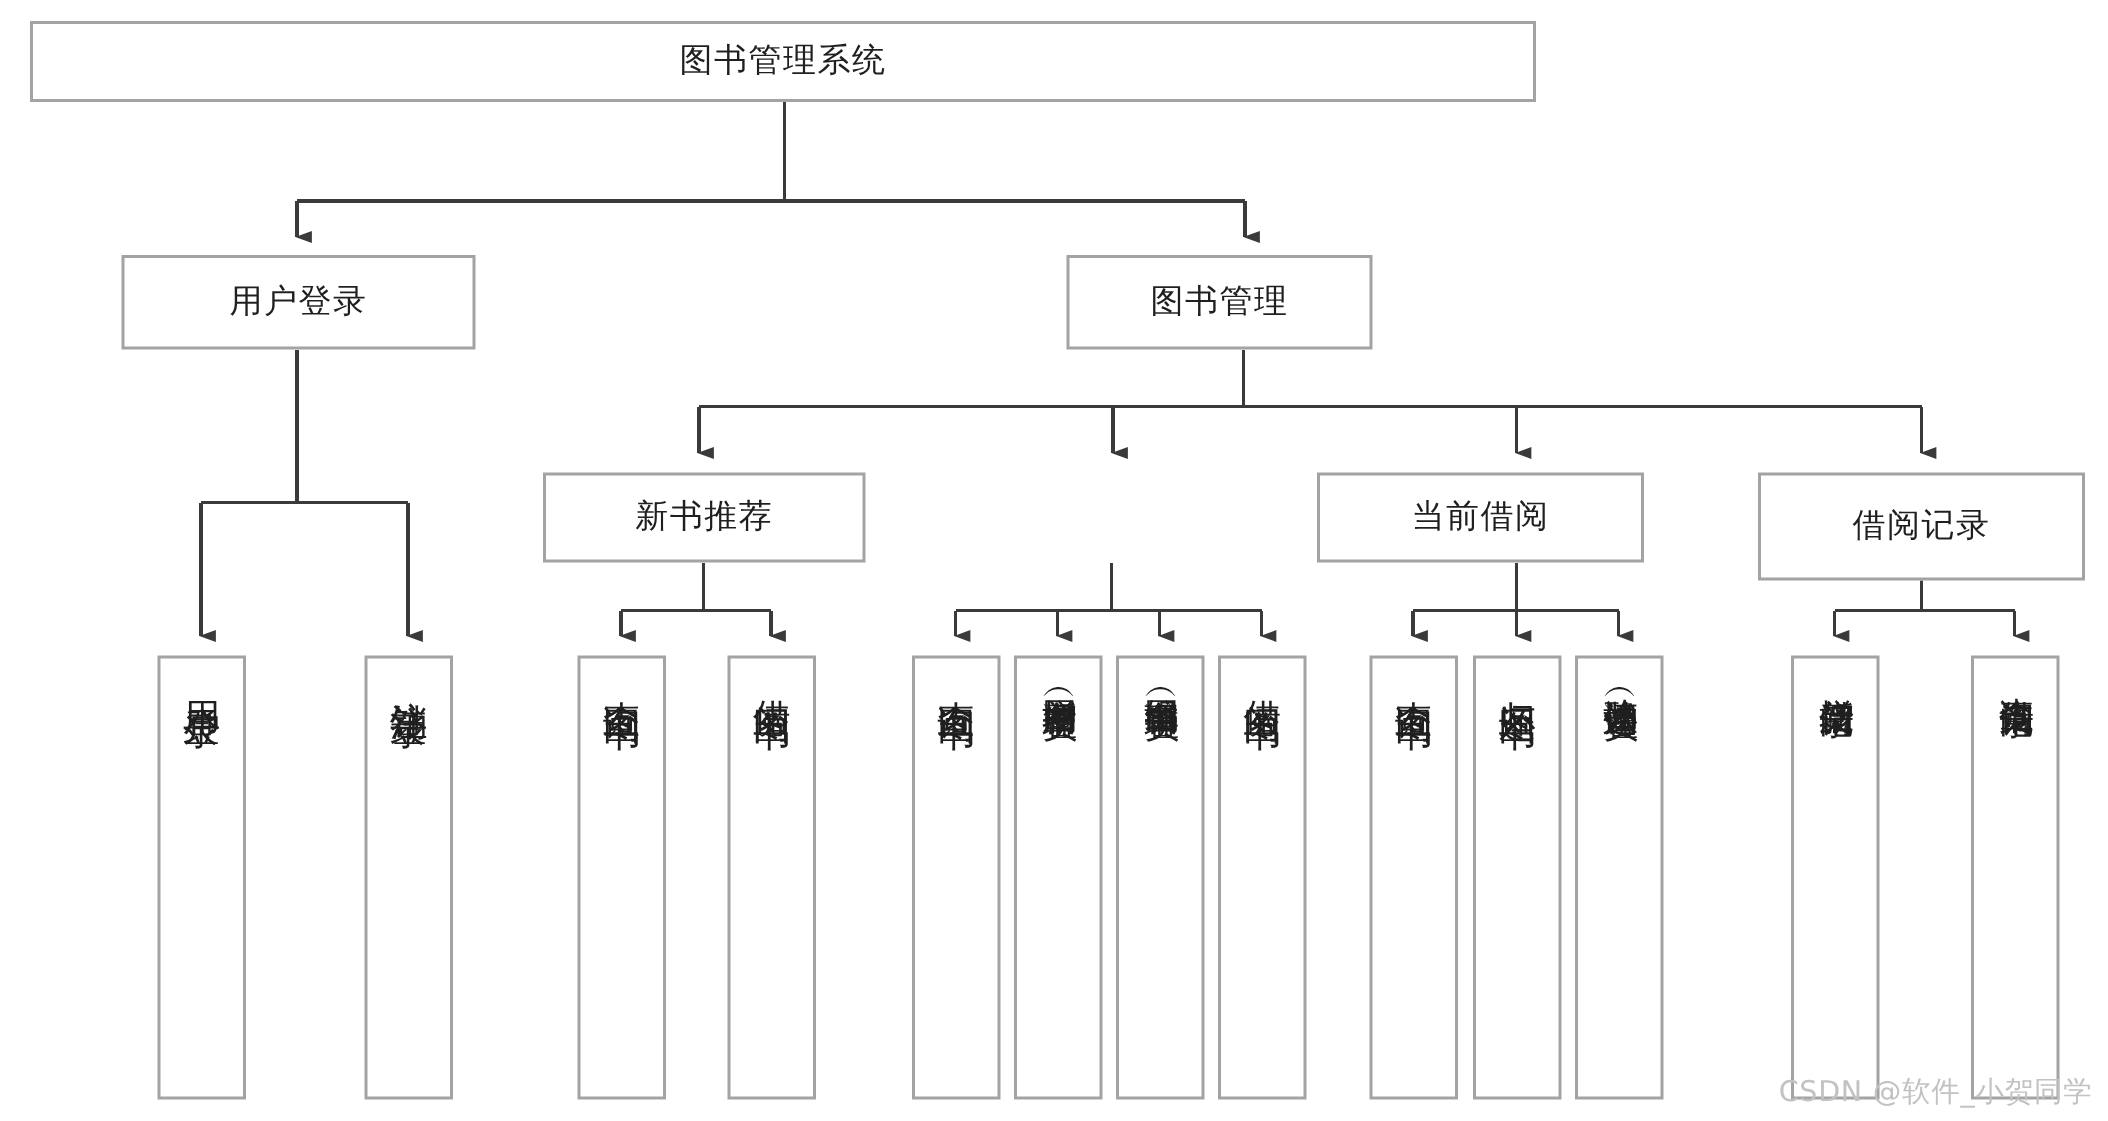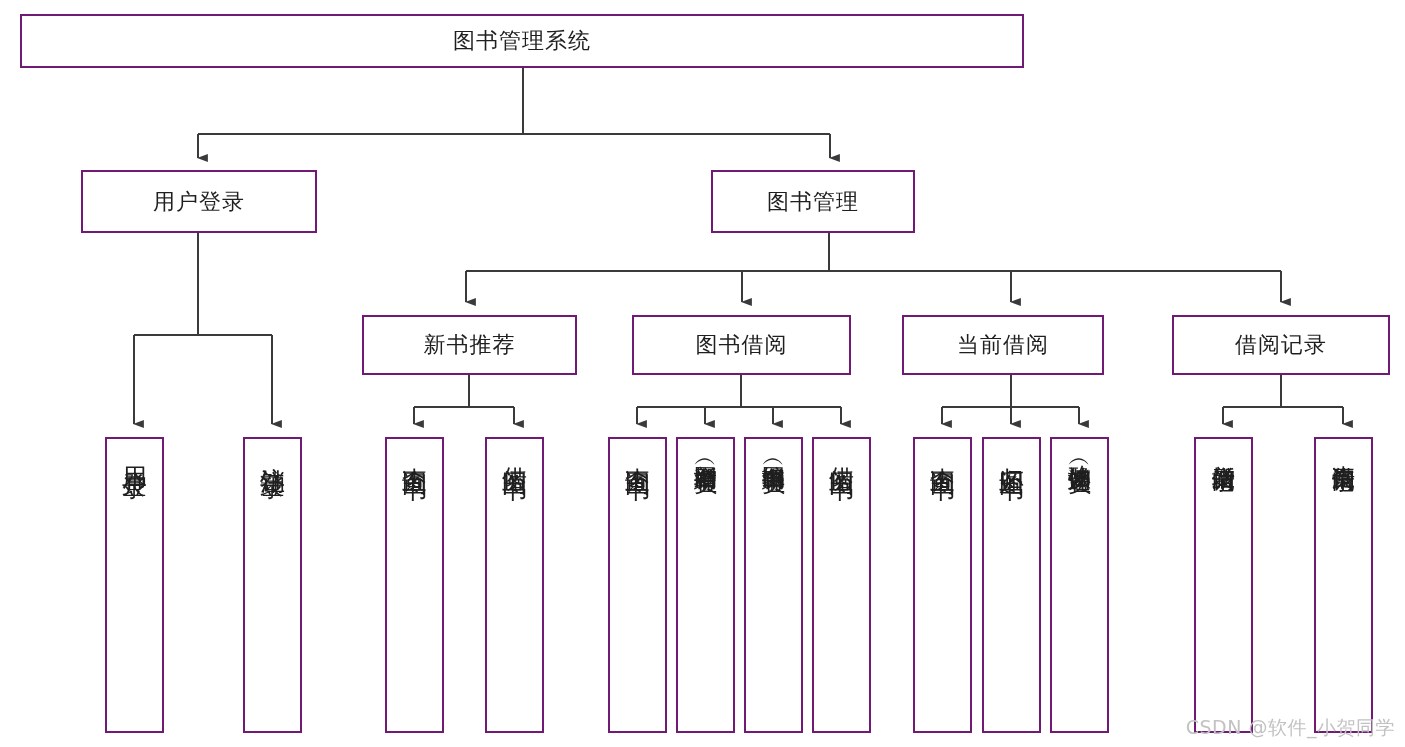--- a/index.html
+++ b/index.html
@@ -24,21 +24,21 @@
     left: 0;
     top: 0;
     width: 1405px;
     height: 747px;
     pointer-events: none;
   }
   .node {
     position: absolute;
     box-sizing: border-box;
     background: #ffffff;
-    border: 2px solid #701a75;
+    border: 2px solid #a3a3a3;
     display: flex;
     align-items: center;
     justify-content: center;
     z-index: 2;
   }
   .node .lbl {
     color: #1f1f1f;
     line-height: 1.18;
     text-align: center;
     white-space: pre-line;
@@ -139,27 +139,24 @@
   <div class="node h" style="left:81px; top:170px; width:236px; height:63px;">
     <span class="lbl">用户登录</span>
   </div>
   <div class="node h" style="left:711px; top:170px; width:204px; height:63px;">
     <span class="lbl">图书管理</span>
   </div>
 
   <div class="node h" style="left:362px; top:315px; width:215px; height:60px;align-items:center;">
     <span class="lbl">新书推荐</span>
   </div>
-  <div class="node h" style="left:632px; top:315px; width:219px; height:60px;">
-    <span class="lbl">图书借阅</span>
-  </div>
-  <div class="node h" style="left:902px; top:315px; width:202px; height:60px;">
+  <div class="node h" style="left:878px; top:315px; width:218px; height:60px;">
     <span class="lbl">当前借阅</span>
   </div>
-  <div class="node h" style="left:1172px; top:315px; width:218px; height:60px;">
+  <div class="node h" style="left:1172px; top:315px; width:218px; height:72px;">
     <span class="lbl">借阅记录</span>
   </div>
 
   <div class="node v" style="left:105px; top:437px; width:59px; height:296px;">
     <span class="lbl">用户登录</span>
   </div>
   <div class="node v" style="left:243px; top:437px; width:59px; height:296px;">
     <span class="lbl">注销登录</span>
   </div>
 

